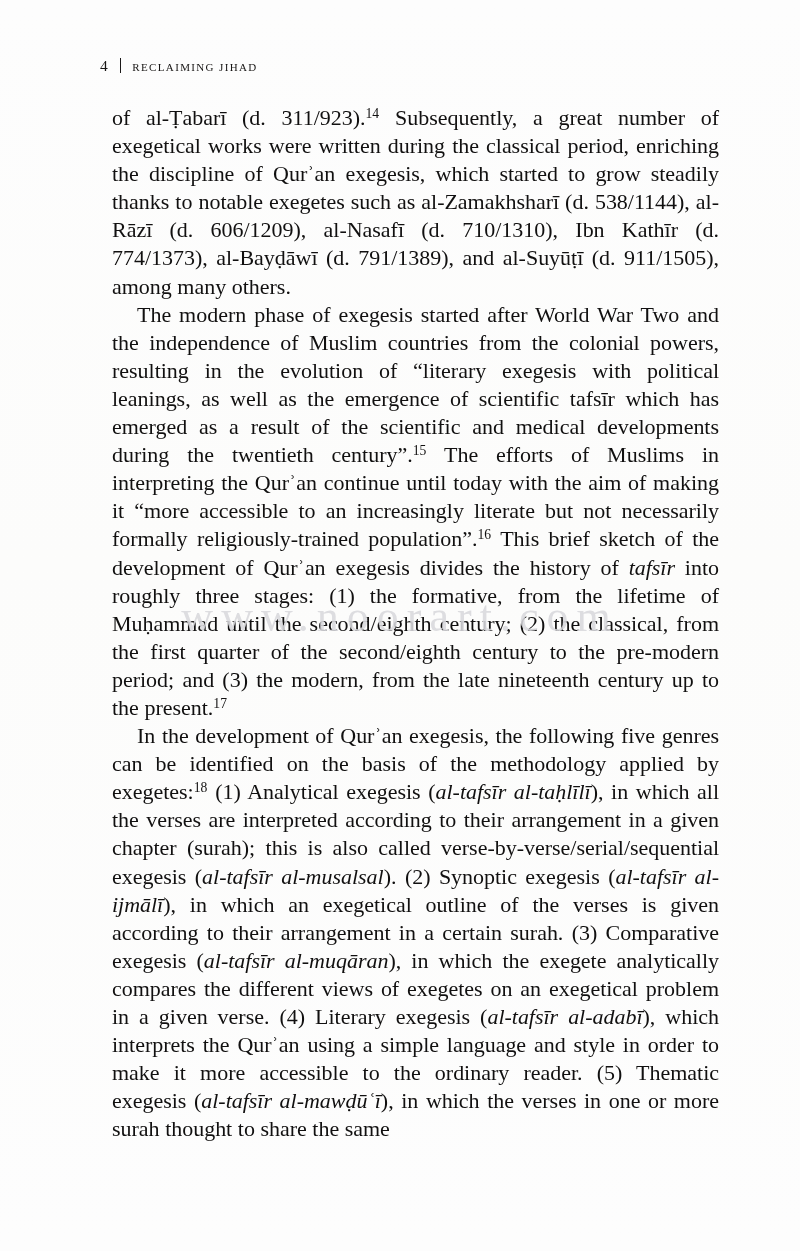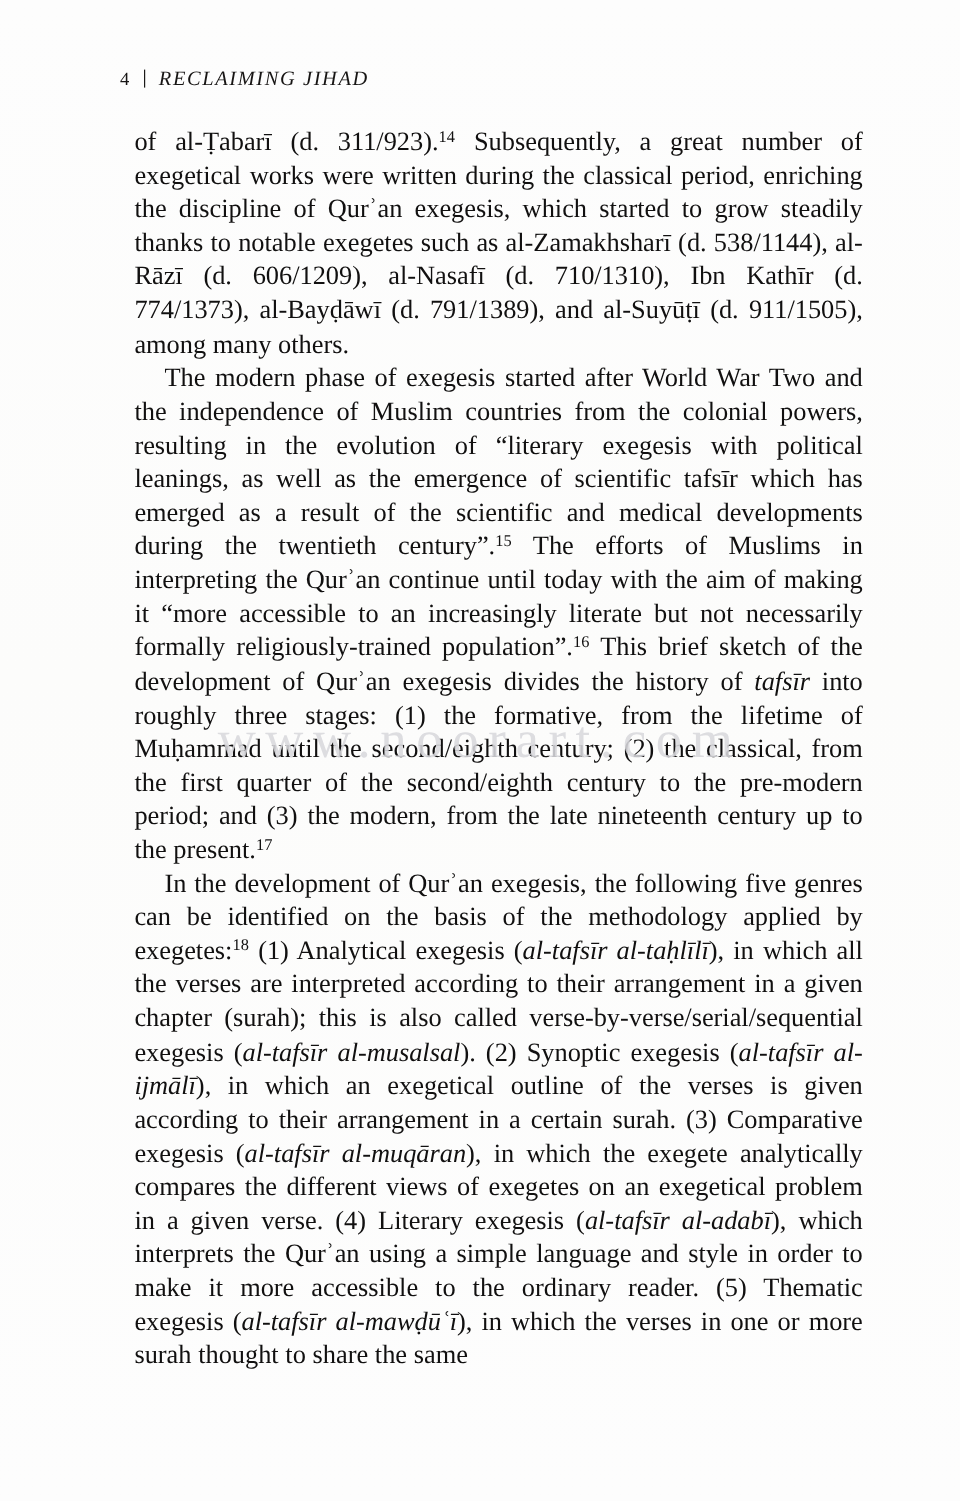--- a/index.html
+++ b/index.html
@@ -40,25 +40,24 @@
   .rh-rule {
     display: inline-block;
     width: 1.4px;
     height: 15px;
     background: #1b1918;
     margin: 0 11px 0 12px;
     position: relative;
     top: 2px;
   }
   .rh-title {
-    font-size: 17px;
+    font-size: 11px;
     letter-spacing: 1.35px;
     font-variant: small-caps;
     text-transform: uppercase;
-    font-style: italic;
   }
 
   
   .textblock {
     position: absolute;
     left: 112px;
     top: 104px;
     width: 607px;
   }
   .para {

